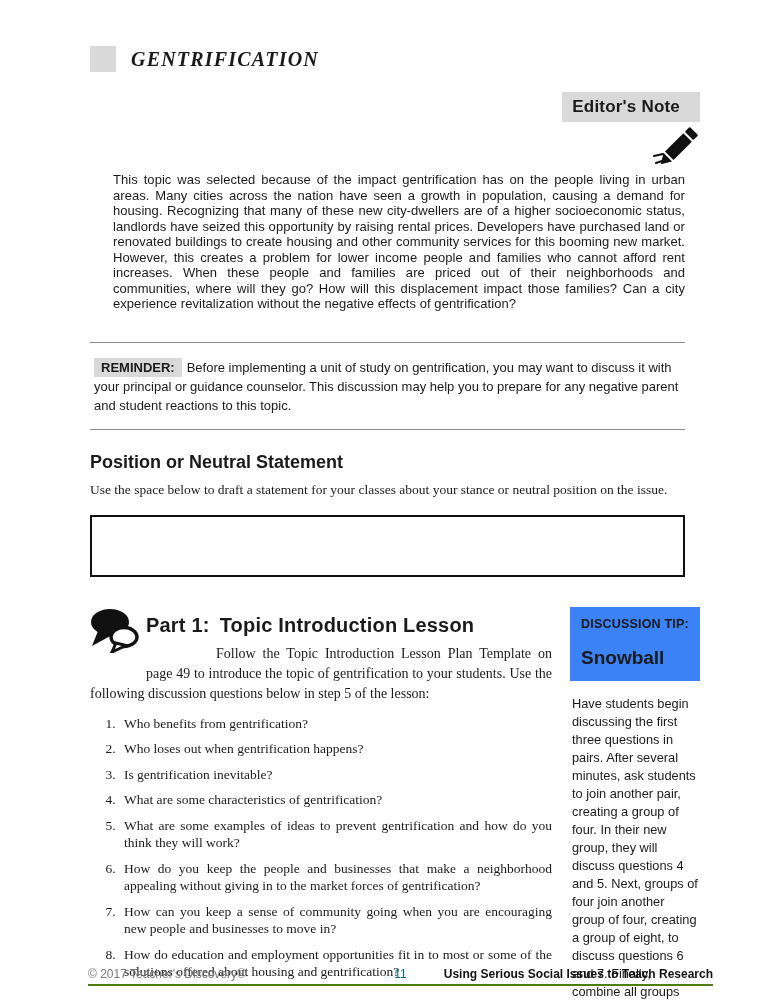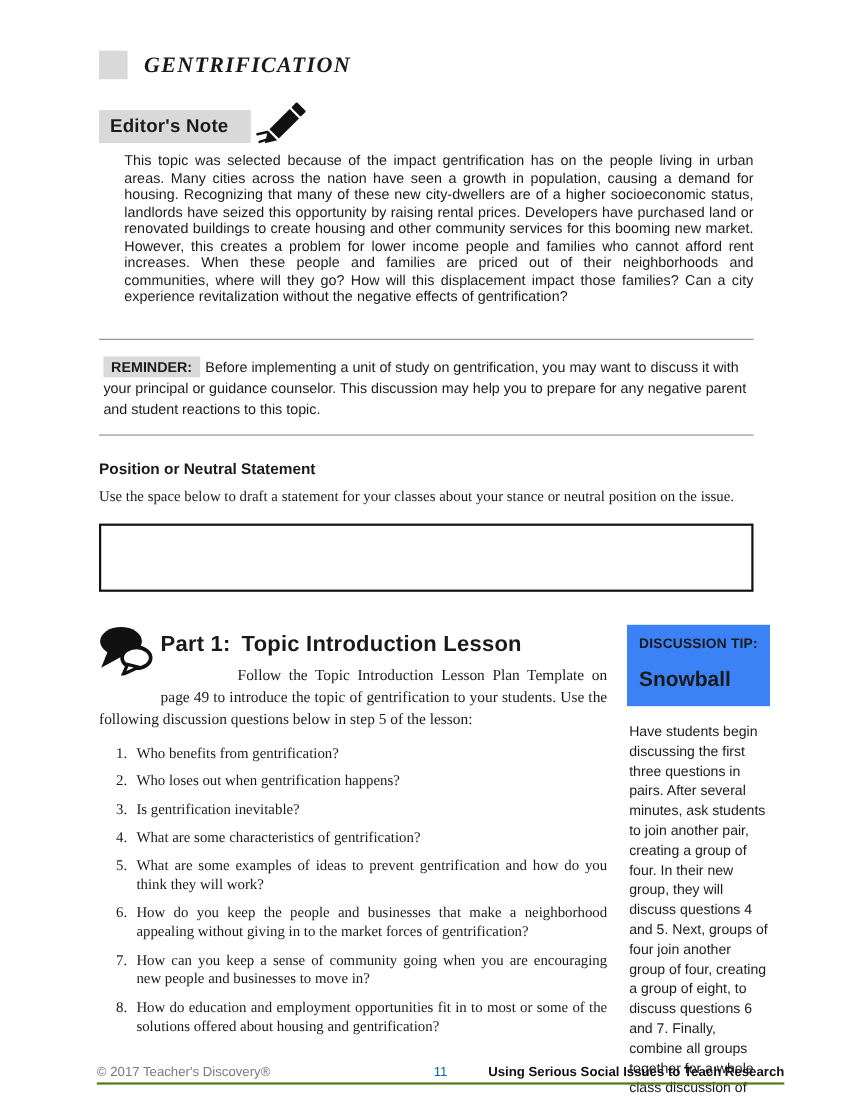--- a/index.html
+++ b/index.html
@@ -16,41 +16,41 @@
   
   .title-row { display: flex; align-items: center; gap: 15px; margin-bottom: 20px; }
   .title-square { width: 26px; height: 26px; background: #d9d9d9; flex: 0 0 auto; }
   .page-title {
     font-family: "Liberation Serif", serif;
     font-style: italic; font-weight: bold;
     font-size: 20px; letter-spacing: 1.2px;
   }
 
   
-  .note-head { display: flex; align-items: flex-end; gap: 4px; margin-bottom: 8px; }
+  .note-head { display: flex; align-items: flex-end; gap: 4px; margin-bottom: 8px; flex-direction: column; }
   .note-label {
     background: #d9d9d9; font-weight: bold; font-size: 17px;
     padding: 5px 20px 5px 10px; letter-spacing: .2px;
   }
   .pencil { width: 48px; height: 46px; margin-bottom: -8px; }
   .narrow { margin-right: 15px; }
   .note-body {
     margin-left: 23px; font-size: 13px; line-height: 15.5px;
     text-align: justify; letter-spacing: .05px;
   }
 
   
   .rule { border: none; border-top: 1px solid #8a8a8a; }
   .rule-1 { margin-top: 30px; margin-bottom: 15px; }
   .rule-2 { margin-top: 14px; }
   .reminder { font-size: 13px; line-height: 19px; padding: 0 4px; }
   .reminder-label { background: #d9d9d9; font-weight: bold; padding: 2px 7px; margin-right: 5px; }
 
   
-  .pos-head { font-weight: bold; font-size: 14px; margin-top: 22px; }
+  .pos-head { font-weight: bold; font-size: 18px; margin-top: 22px; }
   .pos-instr { font-family: "Liberation Serif", serif; font-size: 13.5px; margin-top: 9px; }
   .statement-box { border: 2px solid #111; height: 62px; margin-top: 17px; background: #fff; }
 
   
   .part-row { display: flex; margin-top: 30px; }
   .part-main { flex: 1 1 auto; min-width: 0; }
   .part-icon { float: left; width: 56px; height: 72px; }
   .part-icon svg { width: 50px; height: 46px; }
   .part-title { font-size: 20px; letter-spacing: .2px; padding-top: 7px; margin-bottom: 7px; }
   .part-title .part-label { margin-right: 10px; margin-top: 46px; }

